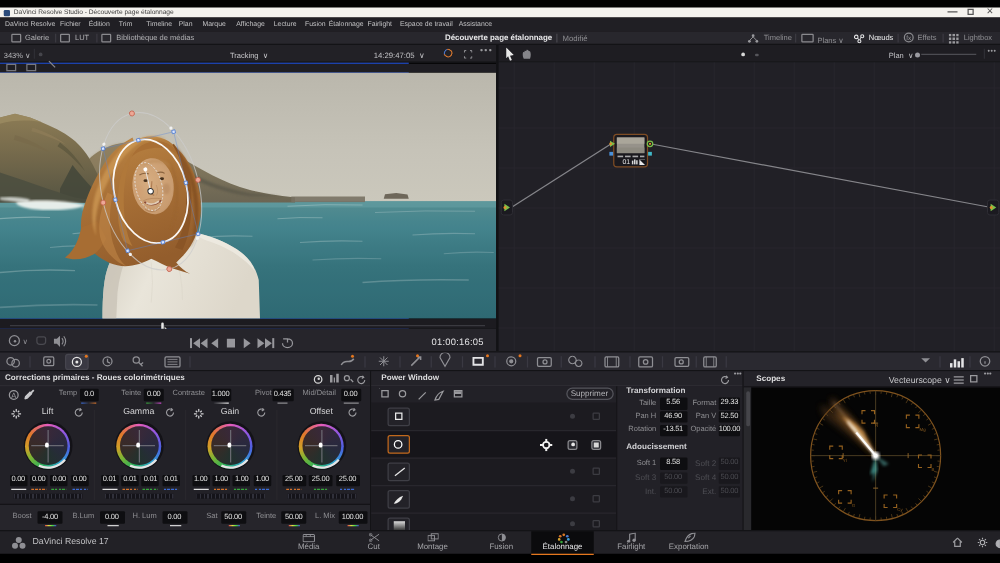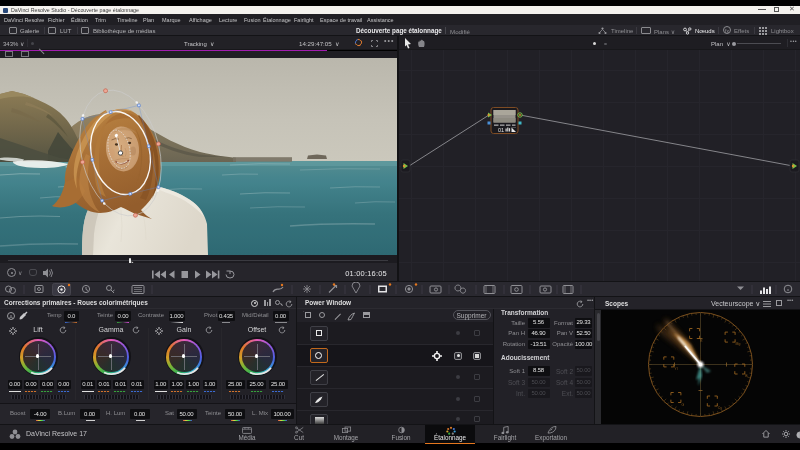--- a/index.html
+++ b/index.html
@@ -81,21 +81,21 @@
           <rect x="3" y="3" width="2" height="2"></rect>
           <rect x="6" y="3" width="2" height="2"></rect>
           <rect x="0" y="6" width="2" height="2"></rect>
           <rect x="3" y="6" width="2" height="2"></rect>
           <rect x="6" y="6" width="2" height="2"></rect>
         </g>
       </svg>
  <div class="a lbl" style="left:771px;top:2.5px;font-size:6px">Lightbox</div>
 </div>
 
-<div id="viewer" class="a" style="left:0;top:36px;width:327px;height:245px;background:#a21caf">
+<div id="viewer" class="a" style="left:0;top:36px;width:327px;height:245px;background:#1d4ed8">
 
  <div class="a" style="left:0;top:0;width:397px;height:14px;background:#222126;border-bottom:1px solid #17171a">
   <span class="a" style="left:3px;top:3.5px;color:#b4b4b8;font-size:6px">343% ∨</span>
         <div class="a sep" style="left:27px;top:3px;height:8px;background:#2e2e34"></div>
         <div class="a" style="left:31px;top:6px;width:3px;height:3px;background:#45454b;border-radius:50%"></div>
 
   <span class="a" style="left:184px;top:3.5px;font-size:6px;color:#c6c6c9">Tracking&nbsp;&nbsp;∨</span>
   <span class="a" style="left:299px;top:3.5px;font-size:6.2px;color:#c2c2c5">14:29:47:05&nbsp;&nbsp;∨</span>
   <div class="a" style="left:355px;top:3px;width:7px;height:7px;border-radius:50%;border:1.2px solid #d87830;border-left-color:#4a78d0;transform:rotate(30deg)"></div>
   <svg class="a" style="left:371px;top:4px" width="7" height="7" viewBox="0 0 7 7">

